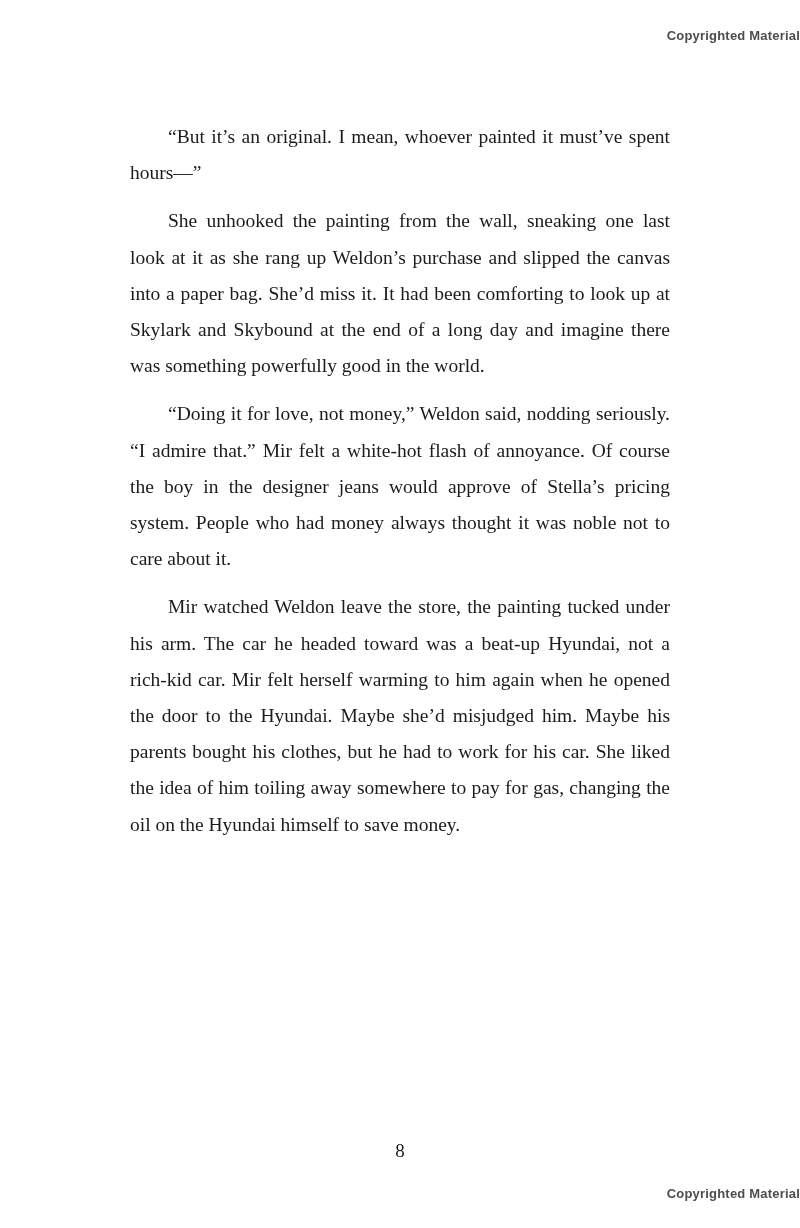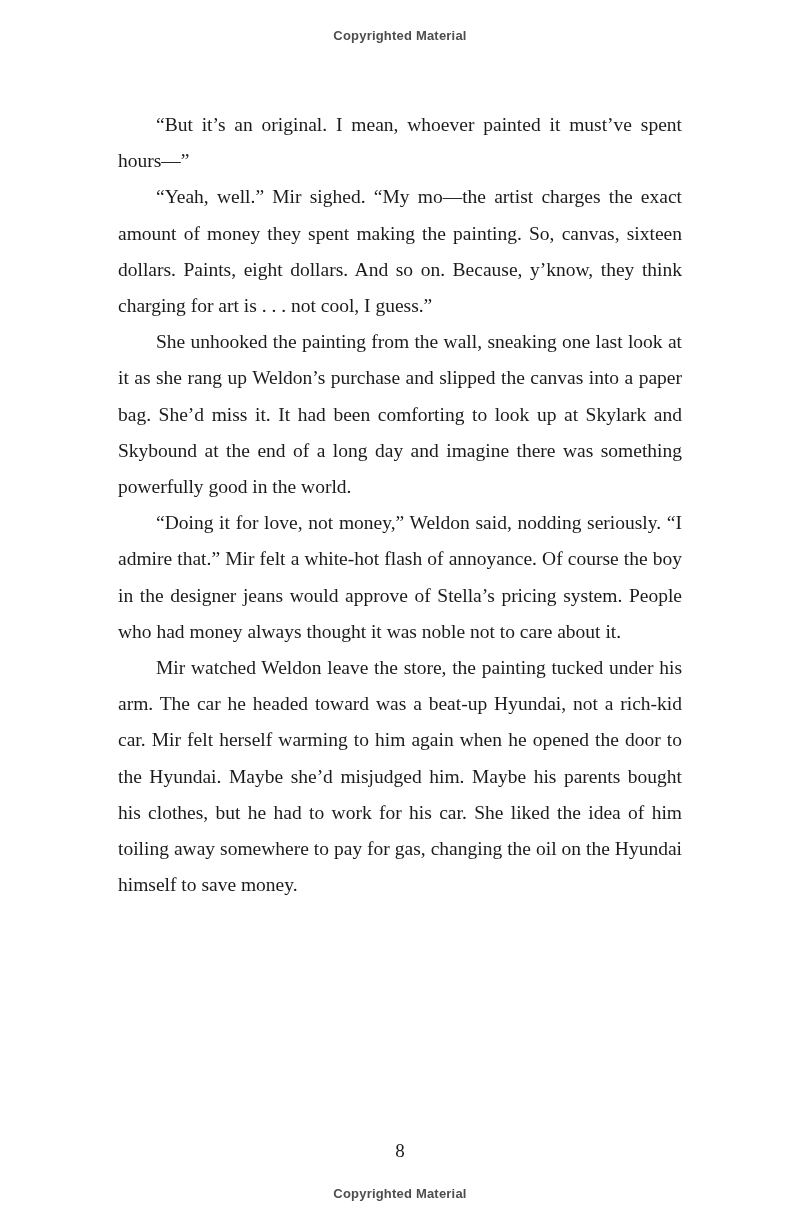--- a/index.html
+++ b/index.html
@@ -11,21 +11,21 @@
     position: relative;
     width: 800px;
     height: 1228px;
     background: #ffffff;
     overflow: hidden;
   }
   .notice {
     position: absolute;
     left: 0;
     right: 0;
-    text-align: center;
+    text-align: right;
     font-family: "Liberation Sans", sans-serif;
     font-weight: bold;
     font-size: 13px;
     letter-spacing: 0.2px;
     color: #4d4d4d;
   }
   .notice-top {
     top: 28px;
   }
   .notice-bottom {
@@ -36,21 +36,21 @@
     left: 118px;
     width: 564px;
     top: 107px;
     font-family: "Liberation Serif", serif;
     font-size: 19.5px;
     line-height: 36.2px;
     color: #1b1b1b;
     text-align: justify;
   }
   .text-block p {
-    margin: 0;
+    margin: 12px;
     padding: 0;
     text-indent: 38px;
     font-family: Liberation Serif, serif;
   }
   .page-number {
     position: absolute;
     left: 0;
     right: 0;
     top: 1140px;
     text-align: center;
@@ -61,21 +61,20 @@
 </style>
 </head>
 <body>
 
 <div class="page">
 
   <div class="notice notice-top">Copyrighted Material</div>
 
   <div class="text-block">
     <p>“But it’s an original. I mean, whoever painted it must’ve spent hours—”</p>
-    <p>“Yeah, well.” Mir sighed. “My mo—the artist charges the exact amount of money they spent making the painting. So, canvas, sixteen dollars. Paints, eight dollars. And so on. Because, y’know, they think charging for art is . . . not cool, I guess.”</p>
     <p>She unhooked the painting from the wall, sneaking one last look at it as she rang up Weldon’s purchase and slipped the canvas into a paper bag. She’d miss it. It had been comforting to look up at Skylark and Skybound at the end of a long day and imagine there was something powerfully good in the world.</p>
     <p>“Doing it for love, not money,” Weldon said, nodding seriously. “I admire that.” Mir felt a white-hot flash of annoyance. Of course the boy in the designer jeans would approve of Stella’s pricing system. People who had money always thought it was noble not to care about it.</p>
     <p>Mir watched Weldon leave the store, the painting tucked under his arm. The car he headed toward was a beat-up Hyundai, not a rich-kid car. Mir felt herself warming to him again when he opened the door to the Hyundai. Maybe she’d misjudged him. Maybe his parents bought his clothes, but he had to work for his car. She liked the idea of him toiling away somewhere to pay for gas, changing the oil on the Hyundai himself to save money.</p>
   </div>
 
   <div class="page-number">8</div>
 
   <div class="notice notice-bottom">Copyrighted Material</div>
 
 </div>

